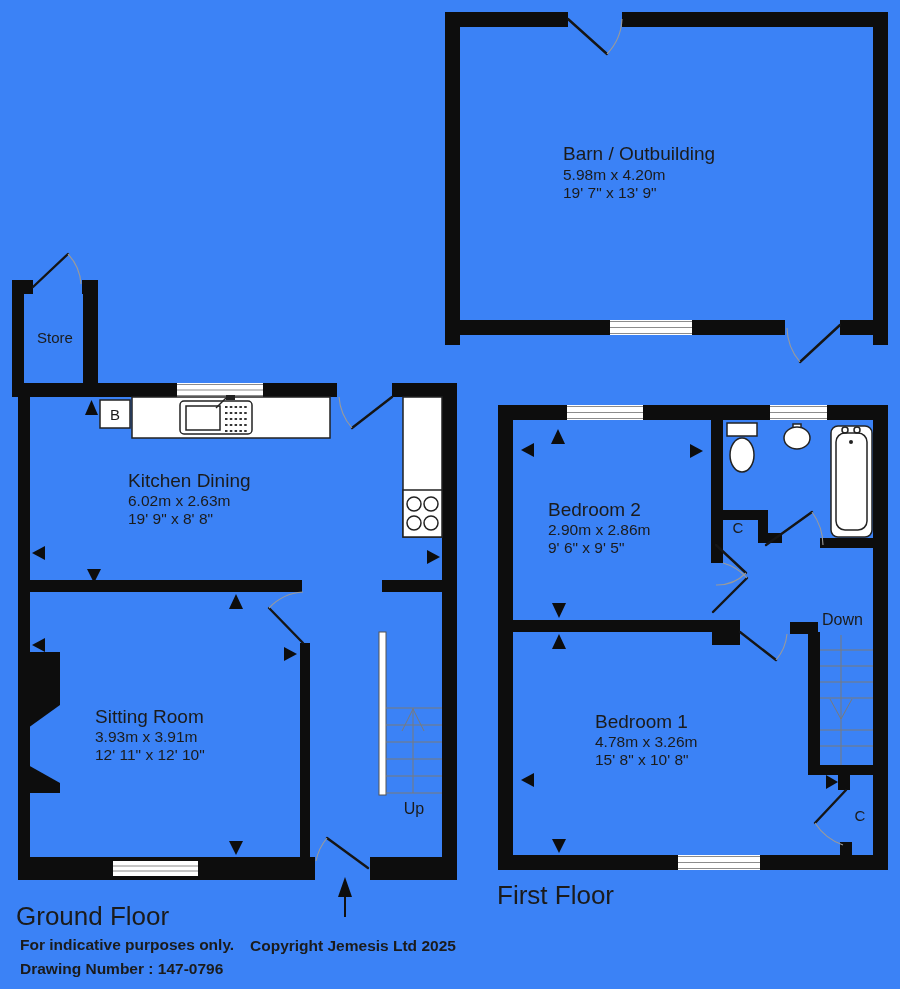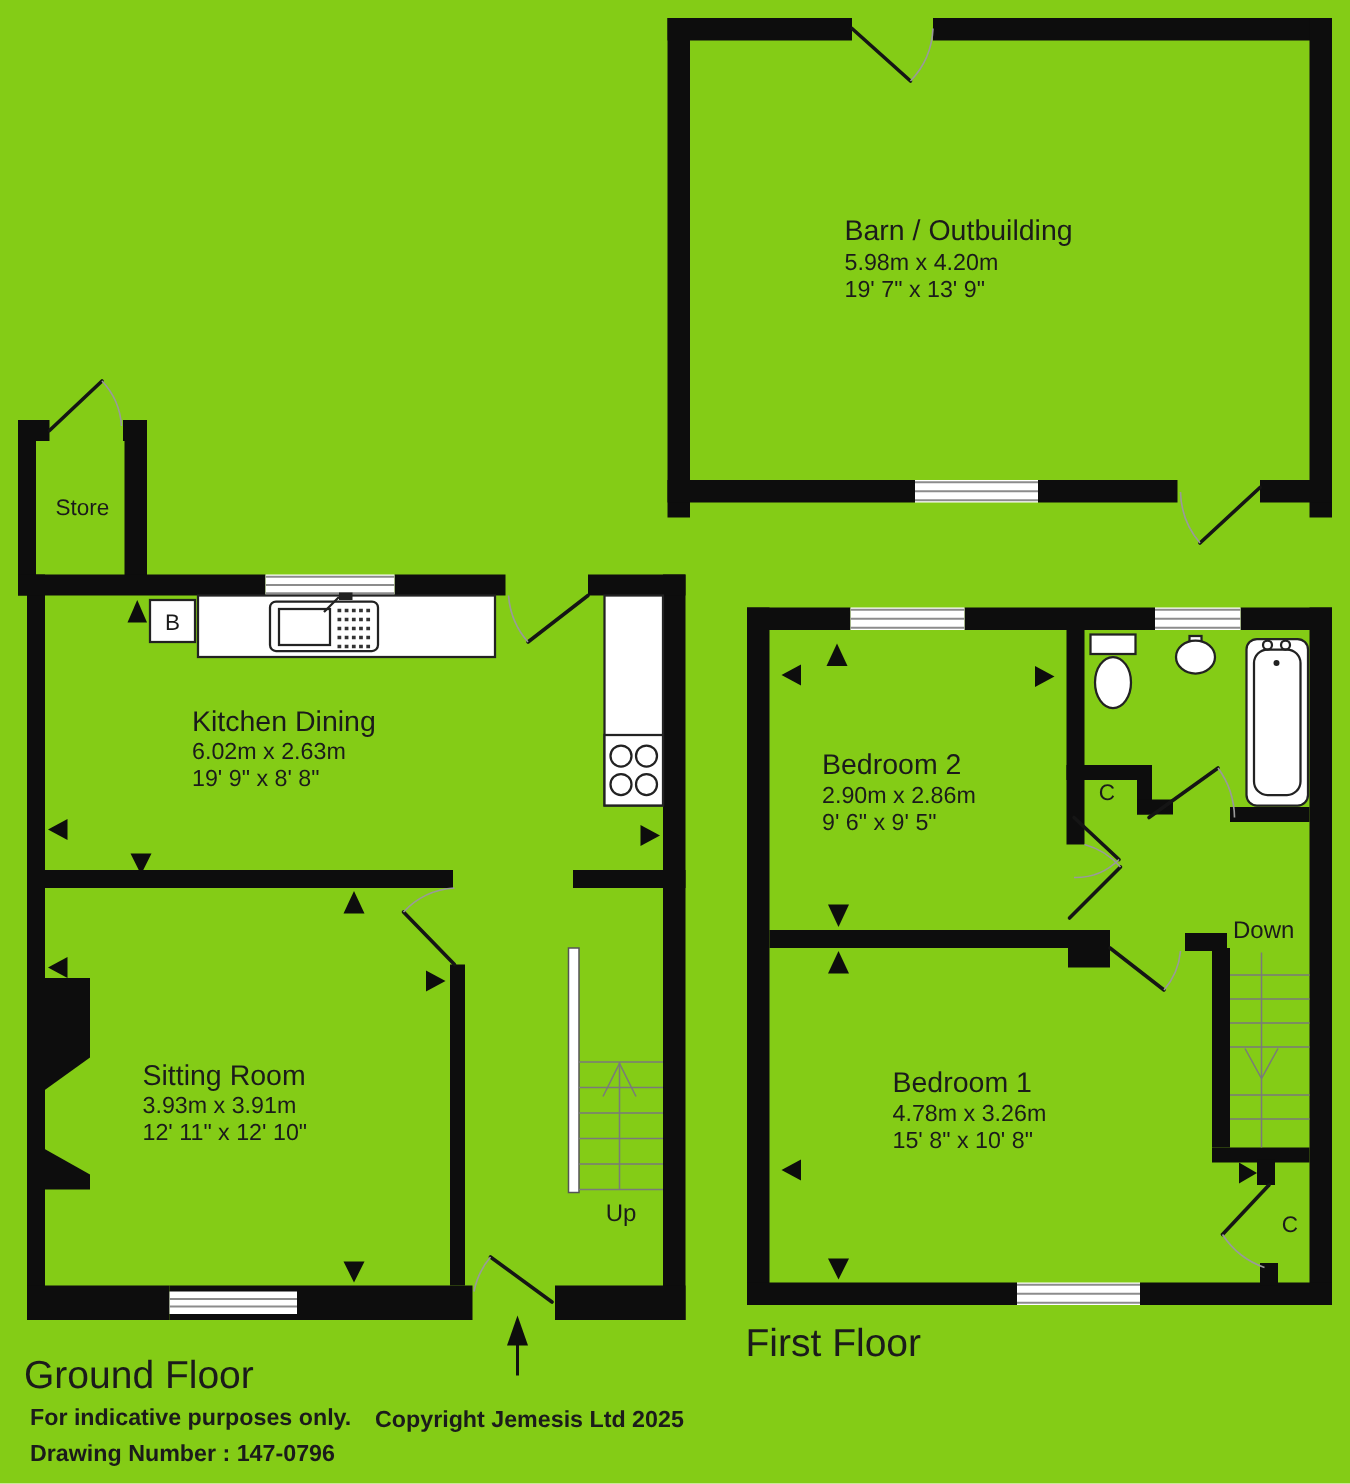--- a/index.html
+++ b/index.html
@@ -1,16 +1,16 @@
 <!DOCTYPE html>
 <html><head>
 <meta charset="utf-8">
 <style>
   html,body{margin:0;padding:0;background:#ffffff;}
-  .page{width:900px;height:989px;background:#84cc16;position:relative;font-family:"Liberation Sans",sans-serif;}
+  .page{width:900px;height:989px;background:#3b82f6;position:relative;font-family:"Liberation Sans",sans-serif;}
   svg{display:block;}
   .wall{fill:#0d0d0d;stroke:none;}
   .leaf{stroke:#151515;stroke-width:2.4;stroke-linecap:round;}
   .arc{stroke:#9a9a9a;stroke-width:1.1;fill:none;}
   .fixture{fill:#ffffff;stroke:#222222;stroke-width:1.5;}
   .fixline{stroke:#222222;stroke-width:1.5;fill:none;}
   .thin{stroke:#7a7a7a;stroke-width:1;fill:none;}
   .win{fill:#ffffff;}
   .winline{stroke:#8c8c8c;stroke-width:1.2;}
   .marker{fill:#0d0d0d;}

